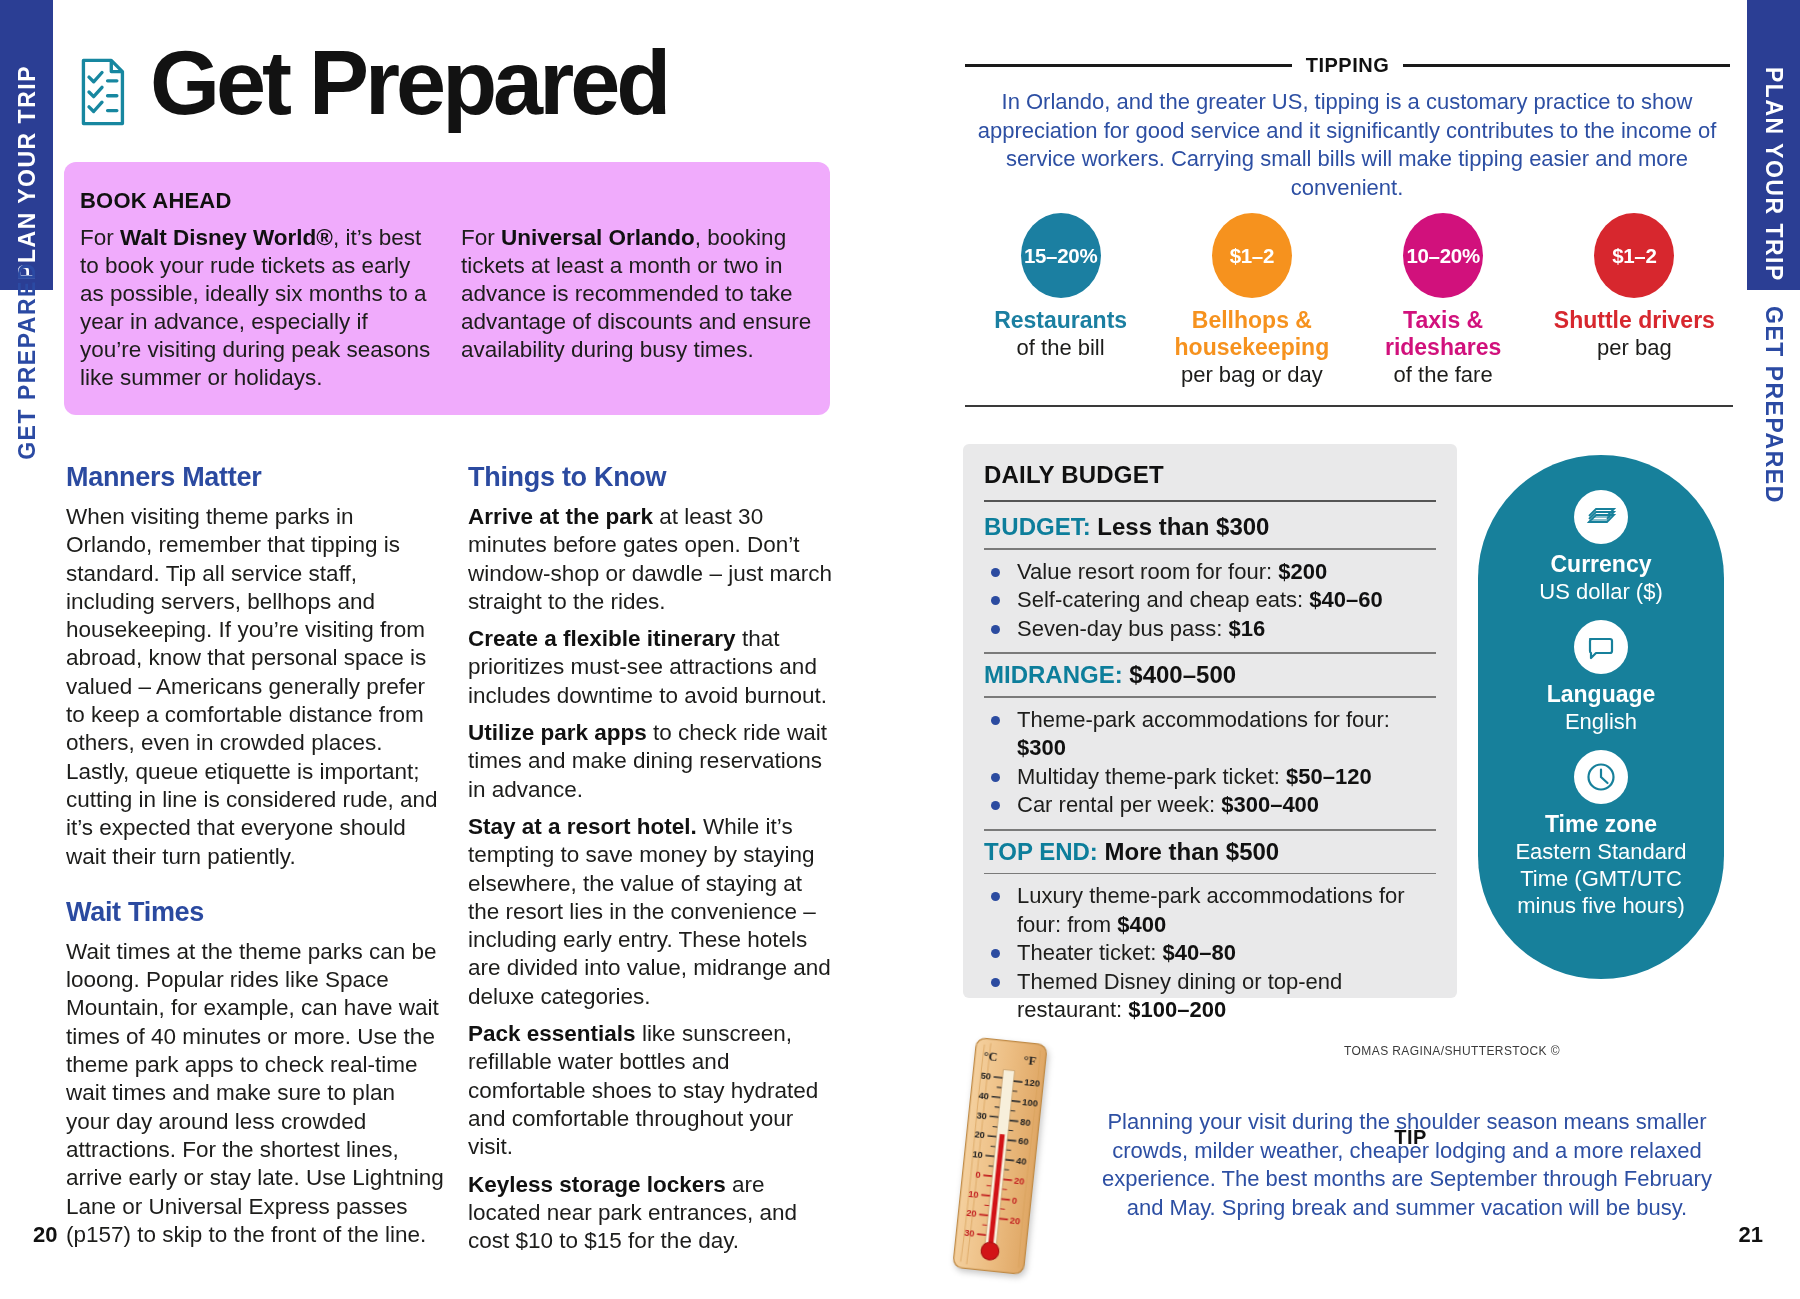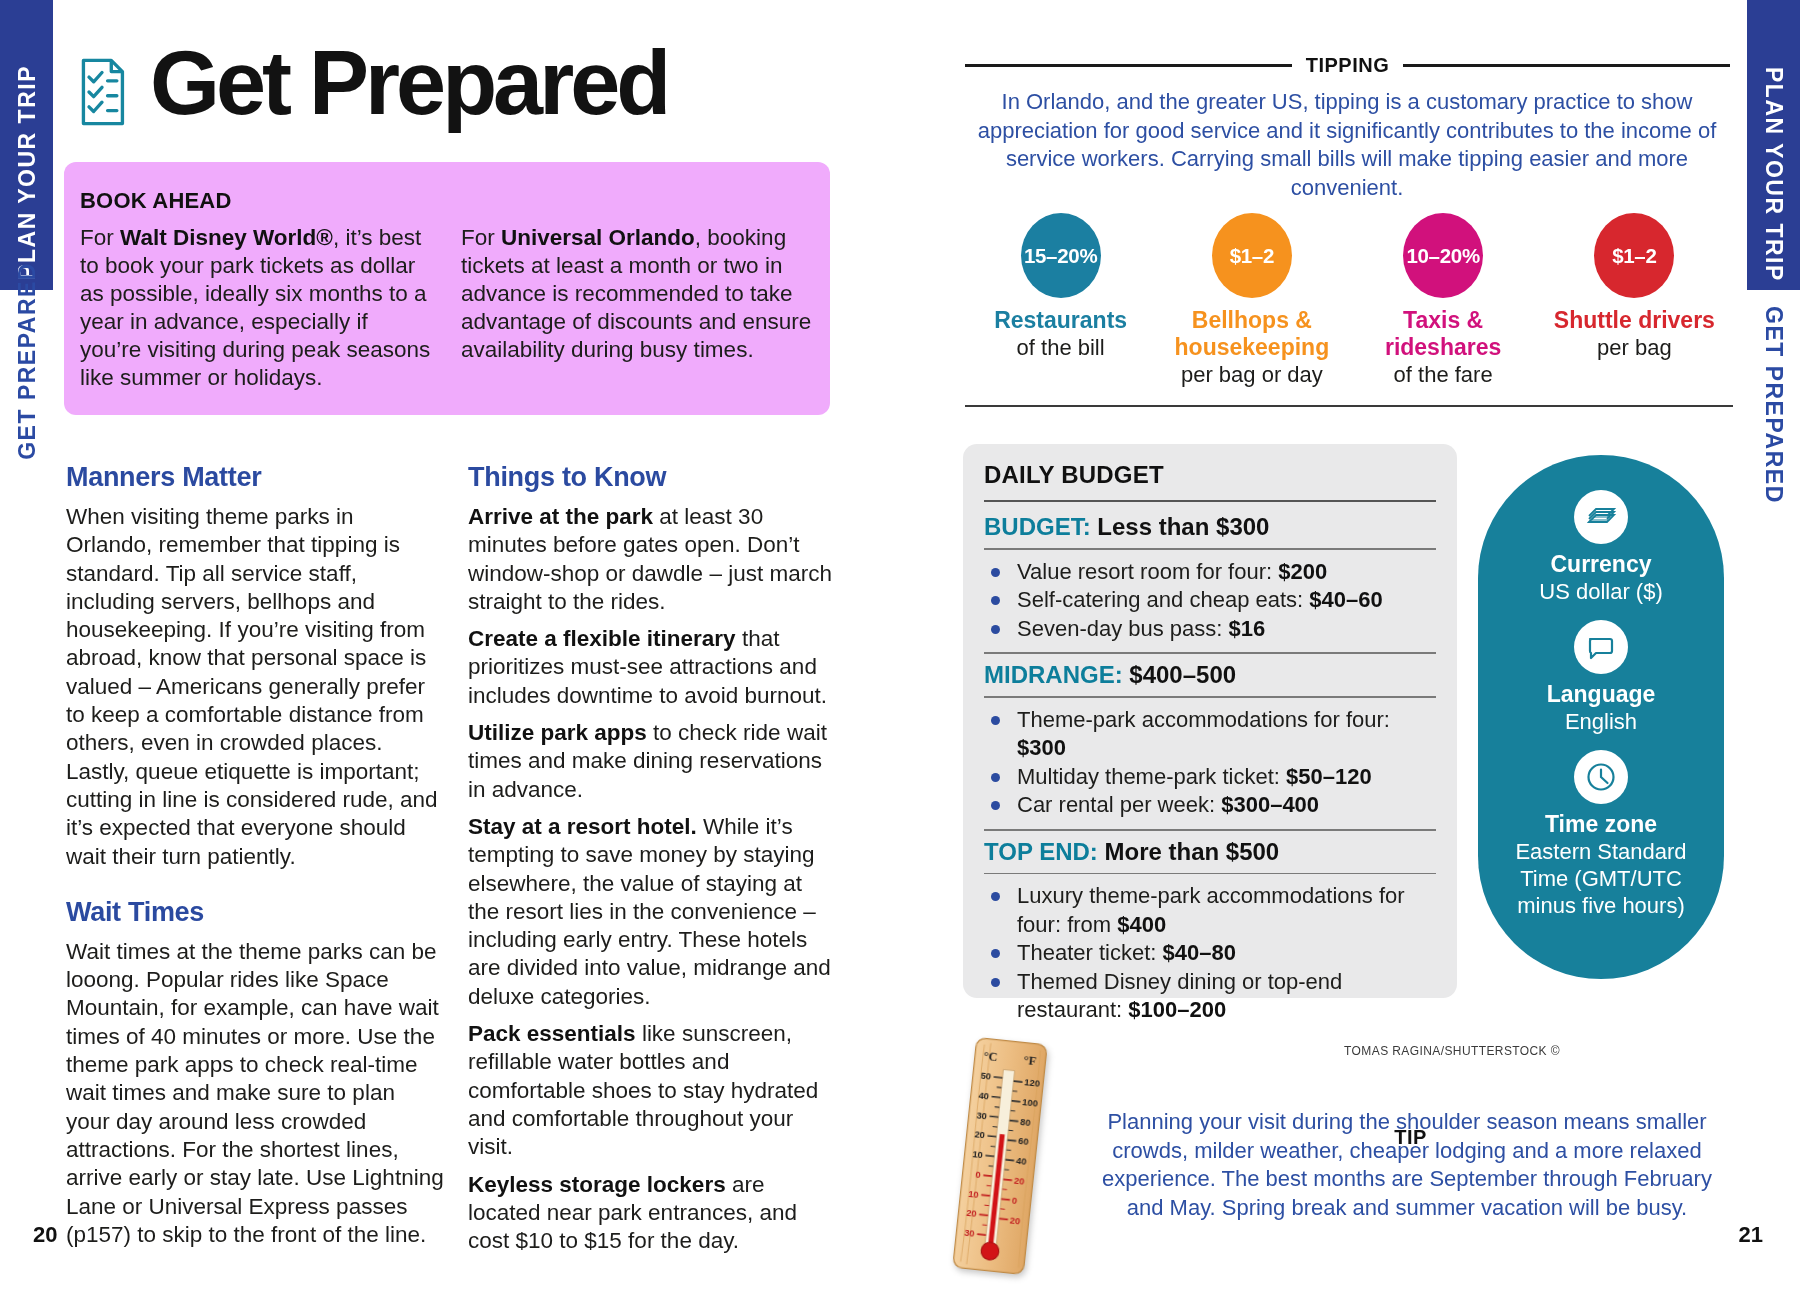--- a/index.html
+++ b/index.html
@@ -39,21 +39,21 @@
   .intro{font-size:22px;line-height:28.5px;color:#2d4fa3;text-align:center;}
   .hr-thin{height:2px;background:#3a3a3a;}
 
   .tips-row{display:flex;}
   .tip-item{width:191.25px;display:flex;flex-direction:column;align-items:center;text-align:center;}
   .tip-circle{width:80px;height:85px;border-radius:50%;display:flex;align-items:center;justify-content:center;}
   .tip-value{color:#fff;font-weight:800;font-size:20.5px;letter-spacing:-.3px;}
   .tip-label{margin-top:9px;font-size:23px;font-weight:bold;line-height:27px;width:170px;}
   .tip-sub{font-size:22px;color:#1d1d1b;line-height:27px;}
 
-  .budget-box{left:963px;top:444px;width:494px;height:554px;background:#e9e9ea;border-radius:14px;
+  .budget-box{left:963px;top:444px;width:494px;height:554px;background:#e9e9ea;border-radius:6px;
               padding:17px 21px;box-sizing:border-box;}
   .budget-h{font-size:24px;font-weight:800;color:#111;letter-spacing:.2px;}
   .box-rule{height:2px;background:#555;margin:11px 0;}
   .tier-head{font-size:24px;font-weight:bold;color:#111;}
   .tier-label{color:#0d7e9b;}
   .tier-rule{height:1.8px;background:#7a7a7a;margin:7px 0 8px 0;}
   .tier-endrule{height:1.8px;background:#7a7a7a;margin:9px 0 7px 0;}
   .bullet-item{position:relative;padding-left:33px;font-size:22px;line-height:28.5px;color:#1d1d1b;}
   .bullet-item::before{content:"";position:absolute;left:7px;top:10px;width:9px;height:9px;
                        border-radius:50%;background:#2b4ba0;}
@@ -90,21 +90,21 @@
       <path d="M38 4 V16 H50" fill="none" stroke="#1787a0" stroke-width="3.6" stroke-linejoin="round"></path>
       <path d="M14 22 l5 5 l9 -10 M14 38 l5 5 l9 -10 M14 54 l5 5 l9 -10" stroke="#1787a0" stroke-width="3.6" stroke-linecap="round" stroke-linejoin="round"></path>
       <path d="M34 26 H44 M34 42 H44 M34 58 H44" stroke="#1787a0" stroke-width="3.6" stroke-linecap="round"></path>
     </svg>
   </div>
   <div class="abs page-title" style="left:150px;top:38px;">Get Prepared</div>
 
   <div class="abs book-box">
     <div class="book-head">BOOK AHEAD</div>
     <div class="book-cols">
-      <p><span>For </span><b>Walt Disney World®</b><span>, it’s best to book your park tickets as dollar as possible, ideally six months to a year in advance, especially if you’re visiting during peak seasons like summer or holidays.</span></p>
+      <p><span>For </span><b>Walt Disney World®</b><span>, it’s best to book your rude tickets as early as possible, ideally six months to a year in advance, especially if you’re visiting during peak seasons like summer or holidays.</span></p>
       <p><span>For </span><b>Universal Orlando</b><span>, booking tickets at least a month or two in advance is recommended to take advantage of discounts and ensure availability during busy times.</span></p>
     </div>
   </div>
 
   <div class="col" style="left:66px;width:378px;">
     <h2 class="sec">Manners Matter</h2>
     <p class="body">When visiting theme parks in Orlando, remember that tipping is standard. Tip all service staff, including servers, bellhops and housekeeping. If you’re visiting from abroad, know that personal space is valued – Americans generally prefer to keep a comfortable distance from others, even in crowded places. Lastly, queue etiquette is important; cutting in line is considered rude, and it’s expected that everyone should wait their turn patiently.</p>
     <h2 class="sec">Wait Times</h2>
     <p class="body">Wait times at the theme parks can be looong. Popular rides like Space Mountain, for example, can have wait times of 40 minutes or more. Use the theme park apps to check real-time wait times and make sure to plan your day around less crowded attractions. For the shortest lines, arrive early or stay late. Use Lightning Lane or Universal Express passes (p157) to skip to the front of the line.</p>
   </div>

